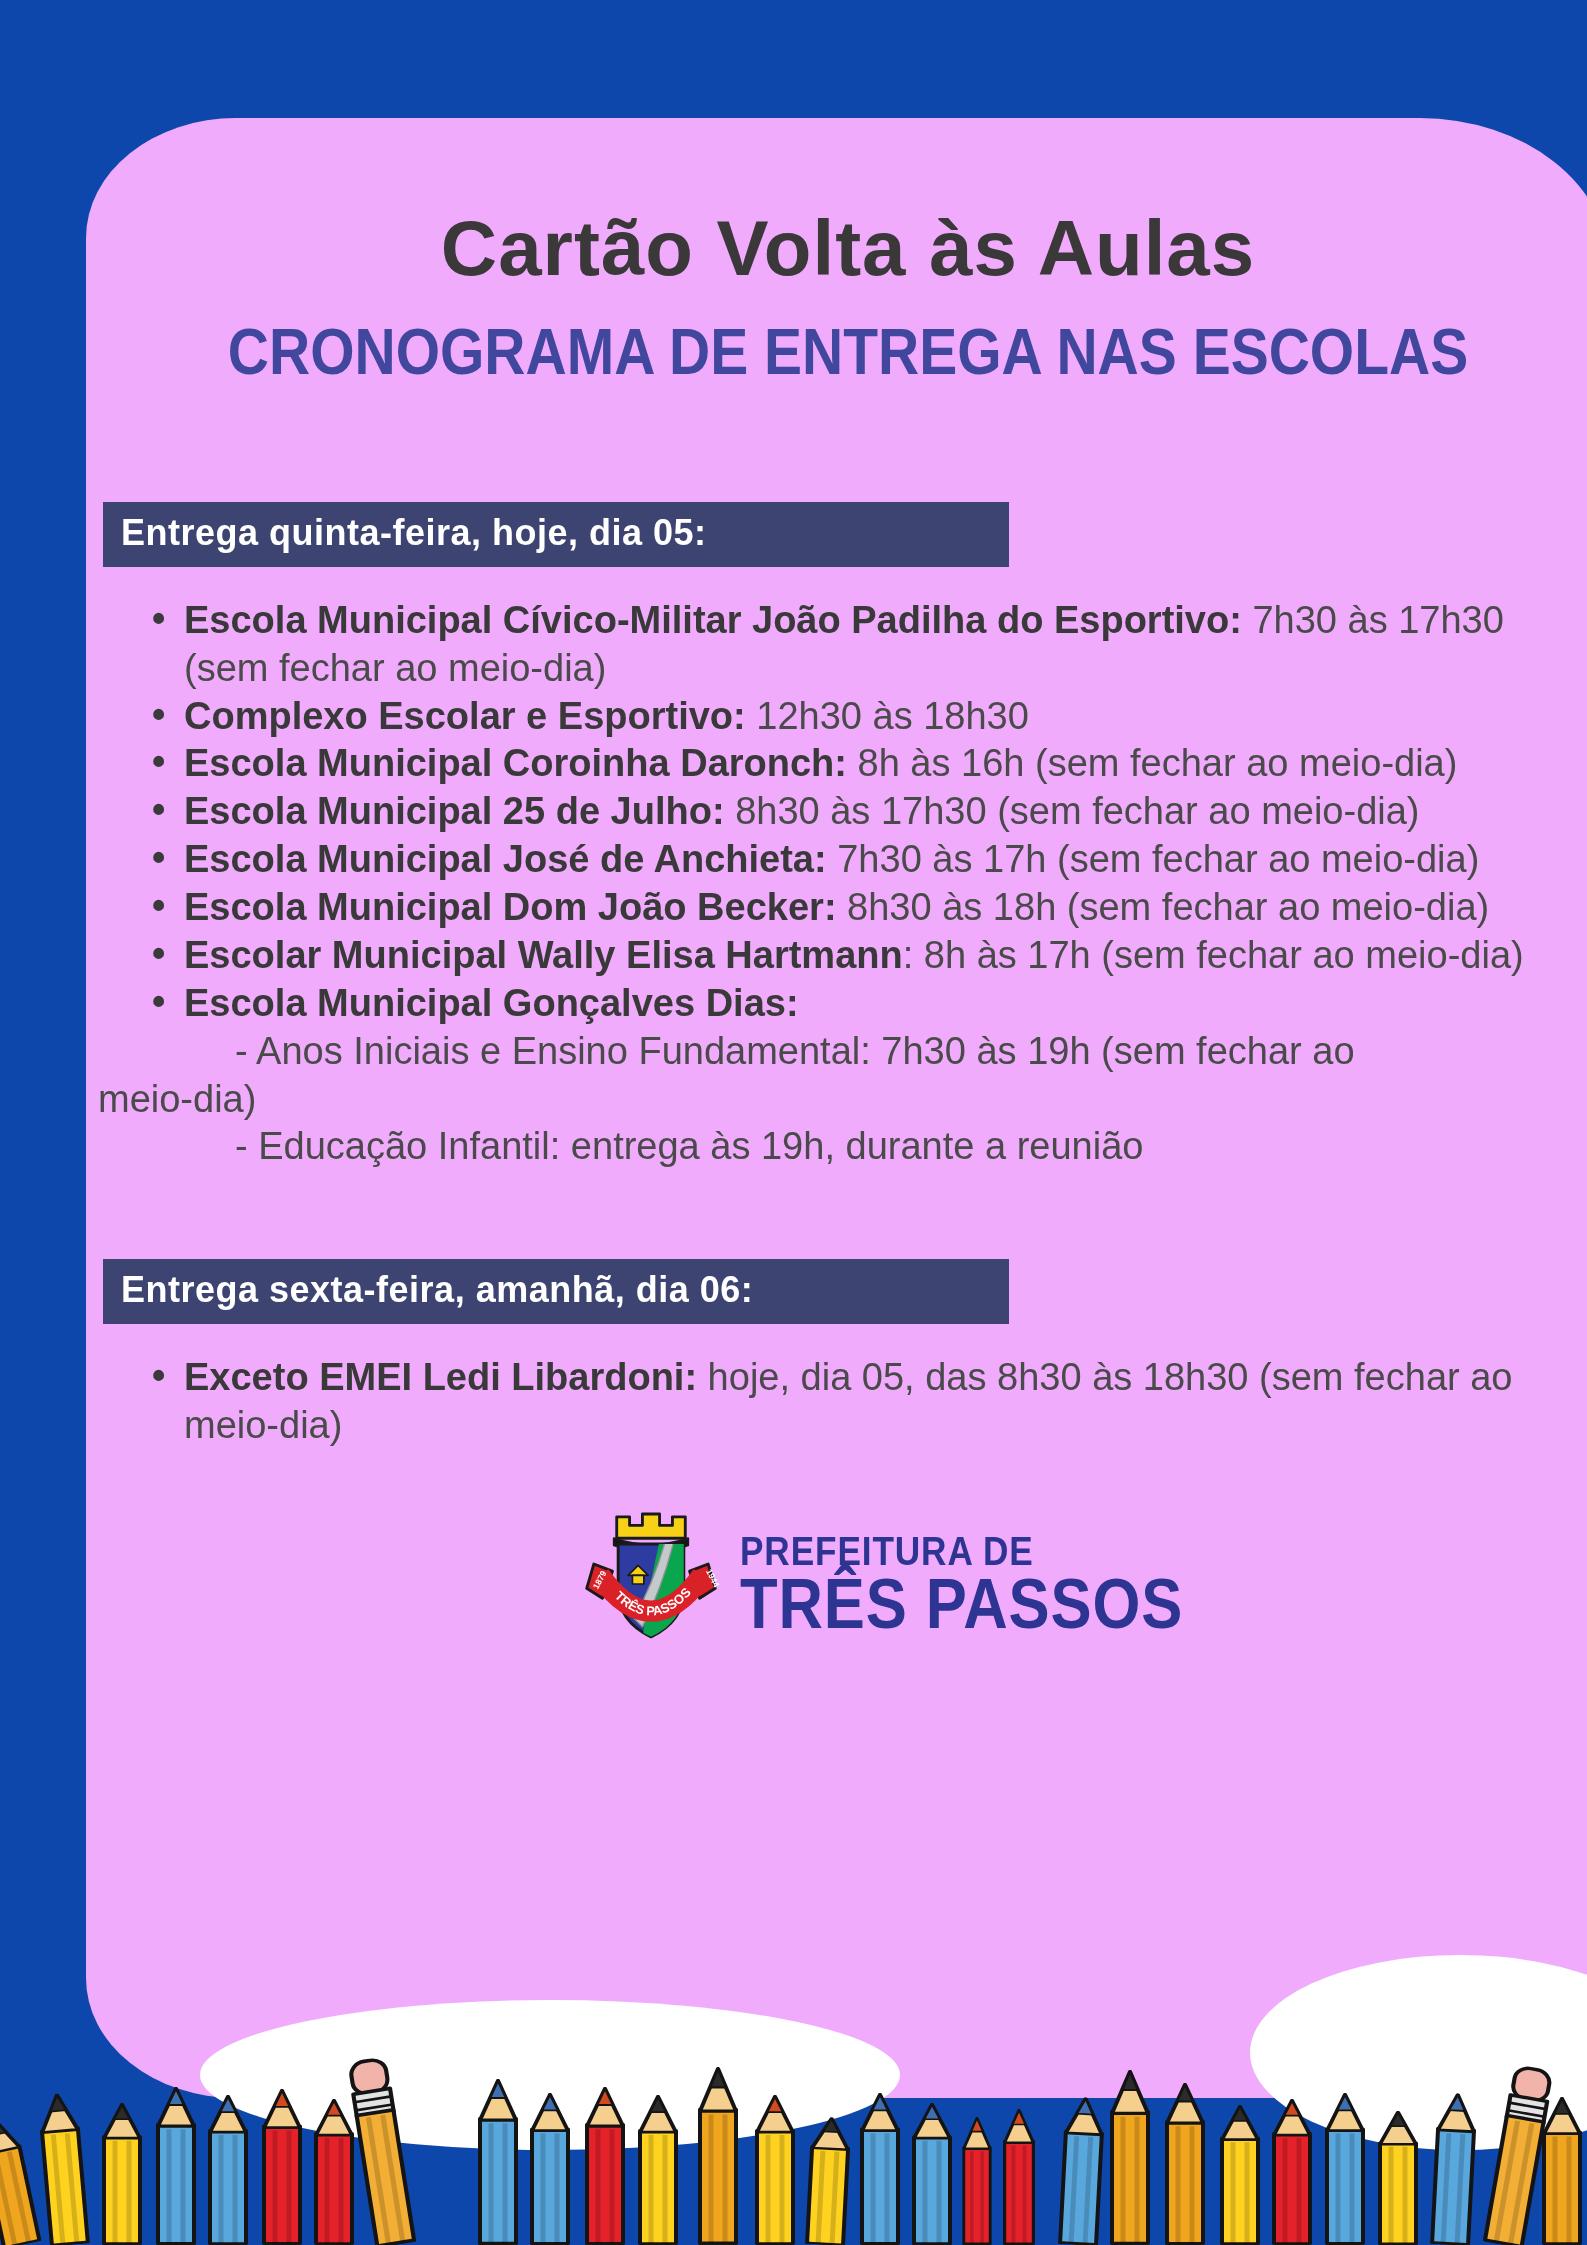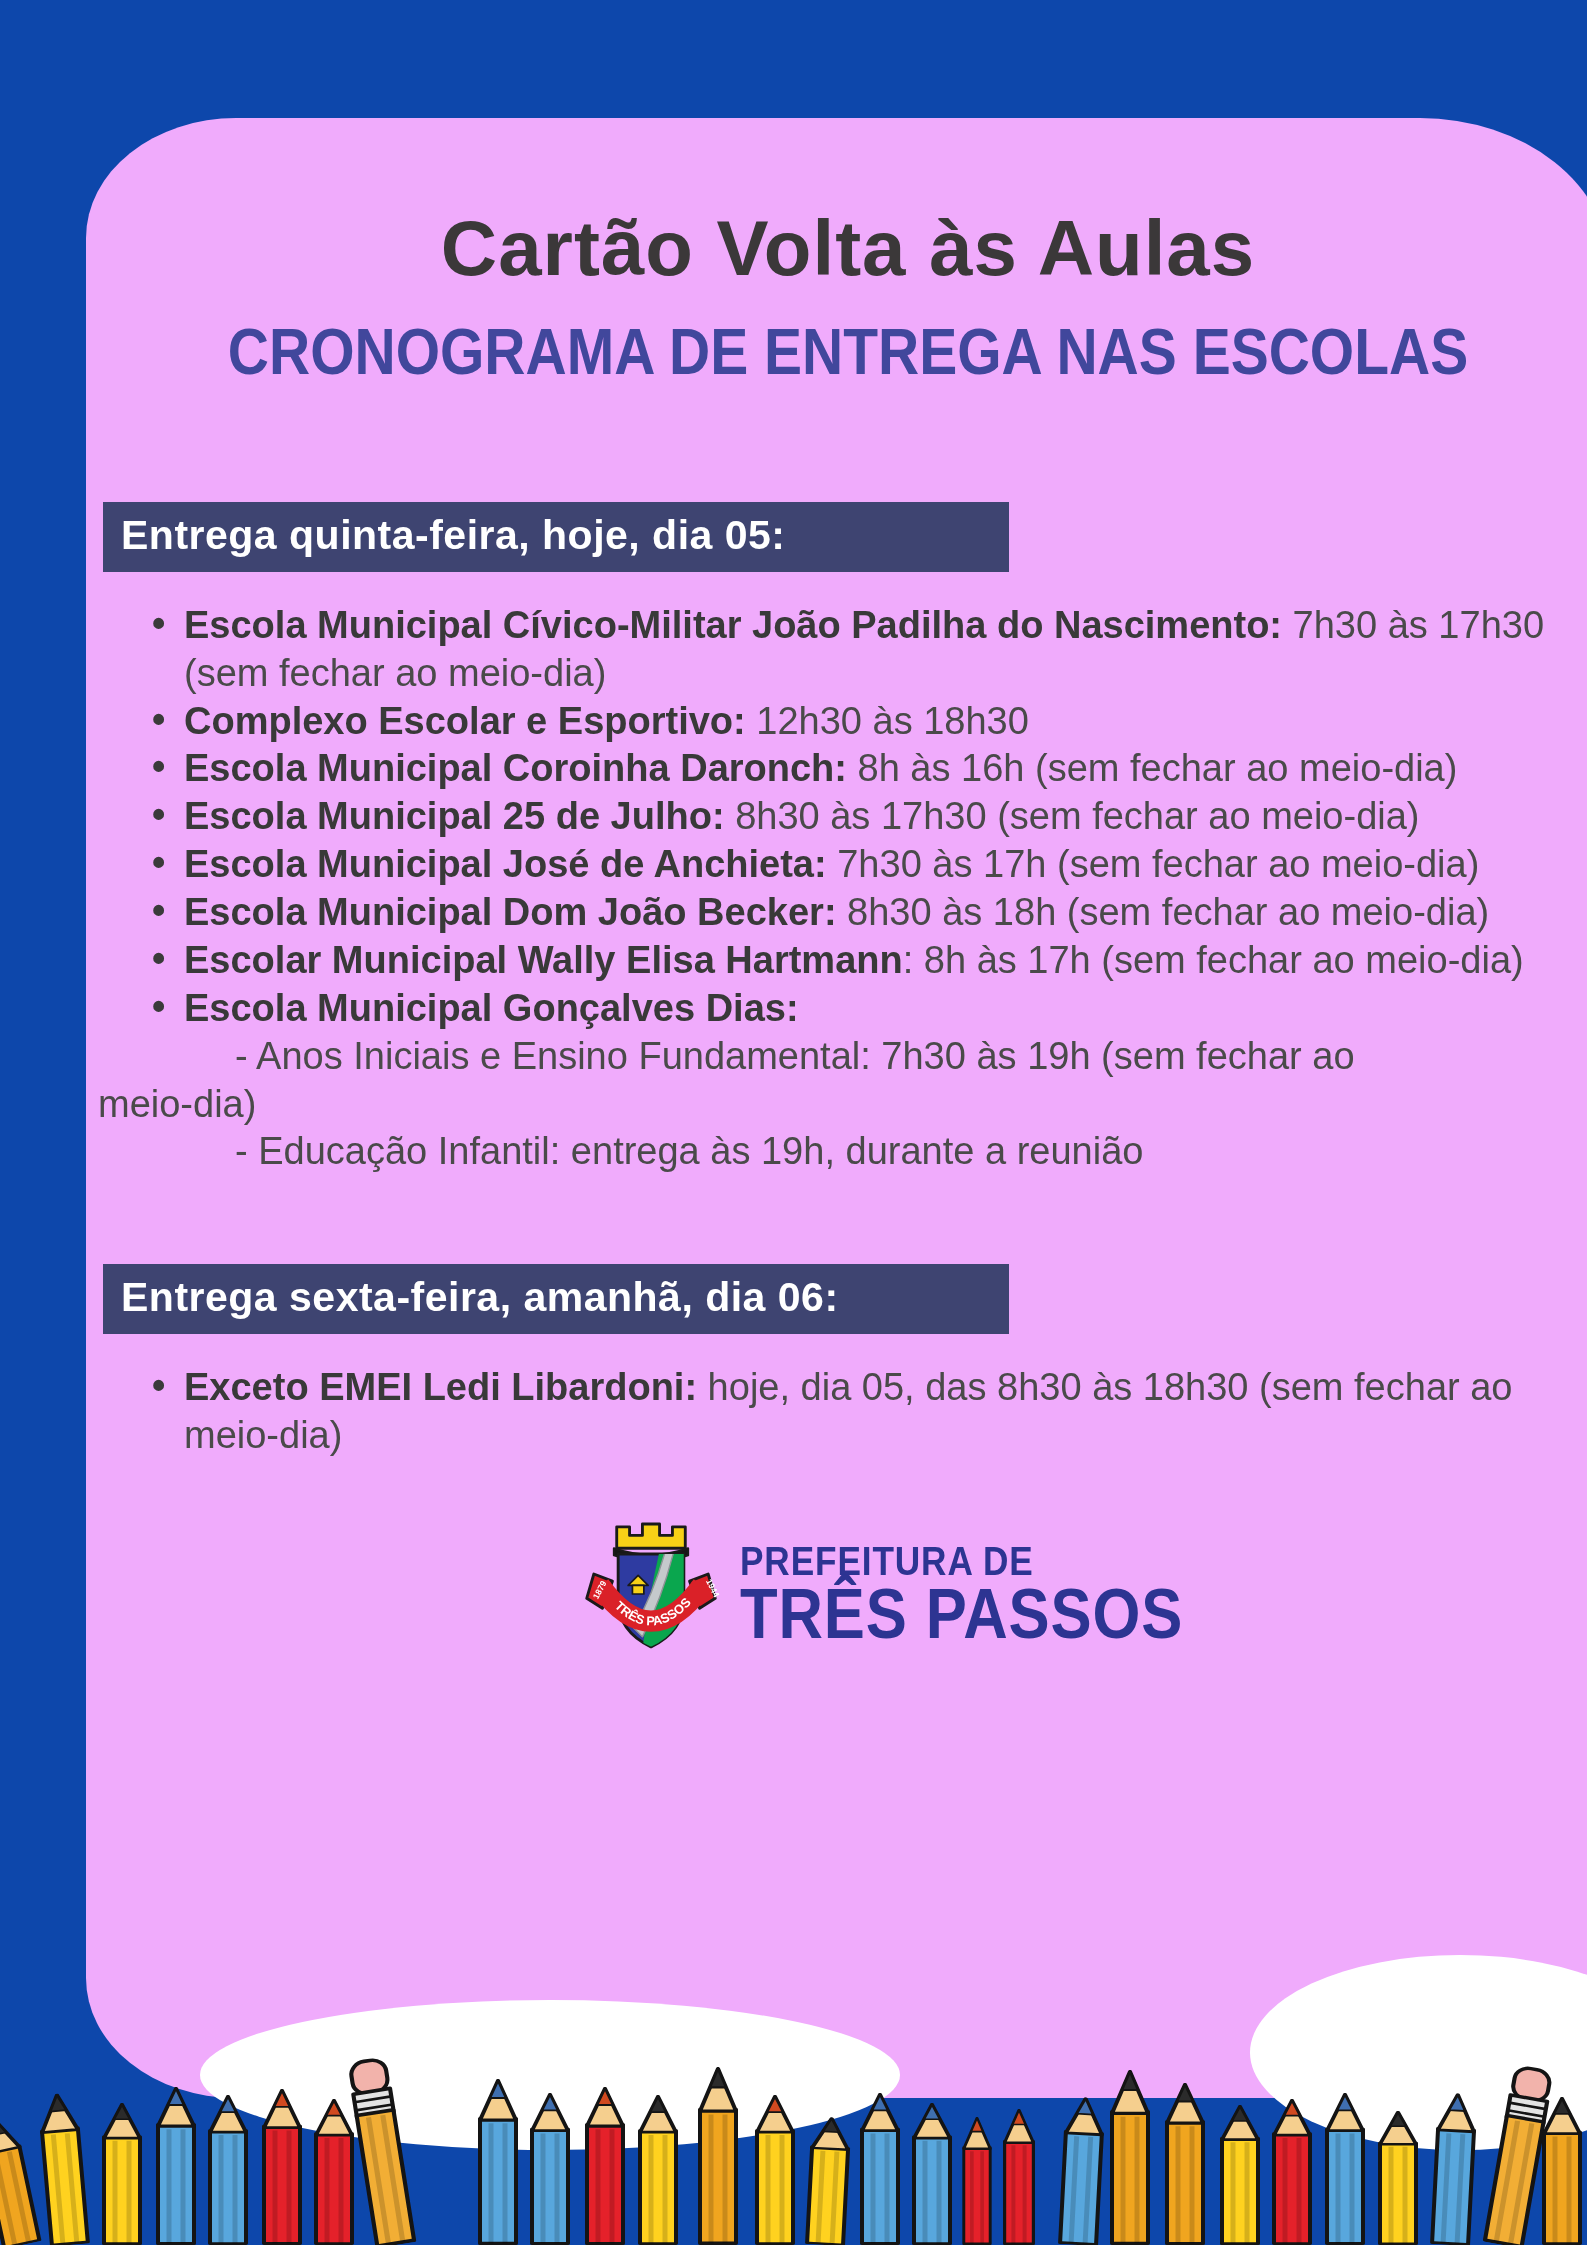--- a/index.html
+++ b/index.html
@@ -21,21 +21,21 @@
     font-size:78px;font-weight:bold;color:#3b3839;letter-spacing:1px;line-height:1.1;
   }
   .flyer-subtitle{
     margin:26px 10px 0 10px;text-align:center;
     font-size:57px;font-weight:bold;color:#41479c;letter-spacing:0px;
     transform:scaleY(1.15);
   }
   .banner{
     margin:118px 0 0 17px;width:906px;box-sizing:border-box;
     background:#3e4471;color:#ffffff;
-    font-size:41px;font-weight:bold;letter-spacing:.5px;
+    font-size:36px;font-weight:bold;letter-spacing:.5px;
     padding:10px 26px 13px 18px;
   }
   .banner.second{margin-top:88px;}
   ul.schedule{
     list-style:none;
     margin:30px 28px 0 58px;padding:0;
     font-size:38px;line-height:1.26;color:#4a4a4a;
   }
   ul.schedule li{position:relative;padding-left:40px;}
   ul.schedule li::before{
@@ -57,21 +57,21 @@
 </head>
 <body>
 
 <div class="card">
   <div class="flyer-title">Cartão Volta às Aulas</div>
   <div class="flyer-subtitle">CRONOGRAMA DE ENTREGA NAS ESCOLAS</div>
 
   <div class="banner">Entrega quinta-feira, hoje, dia 05:</div>
 
   <ul class="schedule">
-    <li><b>Escola Municipal Cívico-Militar João Padilha do Nascimento:</b><span> 7h30 às 17h30 (sem fechar ao meio-dia)</span></li>
+    <li><b>Escola Municipal Cívico-Militar João Padilha do Esportivo:</b><span> 7h30 às 17h30 (sem fechar ao meio-dia)</span></li>
     <li><b>Complexo Escolar e Esportivo:</b><span> 12h30 às 18h30</span></li>
     <li><b>Escola Municipal Coroinha Daronch:</b><span> 8h às 16h (sem fechar ao meio-dia)</span></li>
     <li><b>Escola Municipal 25 de Julho:</b><span> 8h30 às 17h30 (sem fechar ao meio-dia)</span></li>
     <li><b>Escola Municipal José de Anchieta:</b><span> 7h30 às 17h (sem fechar ao meio-dia)</span></li>
     <li><b>Escola Municipal Dom João Becker:</b><span> 8h30 às 18h (sem fechar ao meio-dia)</span></li>
     <li><b>Escolar Municipal Wally Elisa Hartmann</b><span>: 8h às 17h (sem fechar ao meio-dia)</span></li>
     <li>
       <b>Escola Municipal Gonçalves Dias:</b>
       <div class="sub-indent">- Anos Iniciais e Ensino Fundamental: 7h30 às 19h (sem fechar ao</div>
       <div class="sub-outdent">meio-dia)</div>

